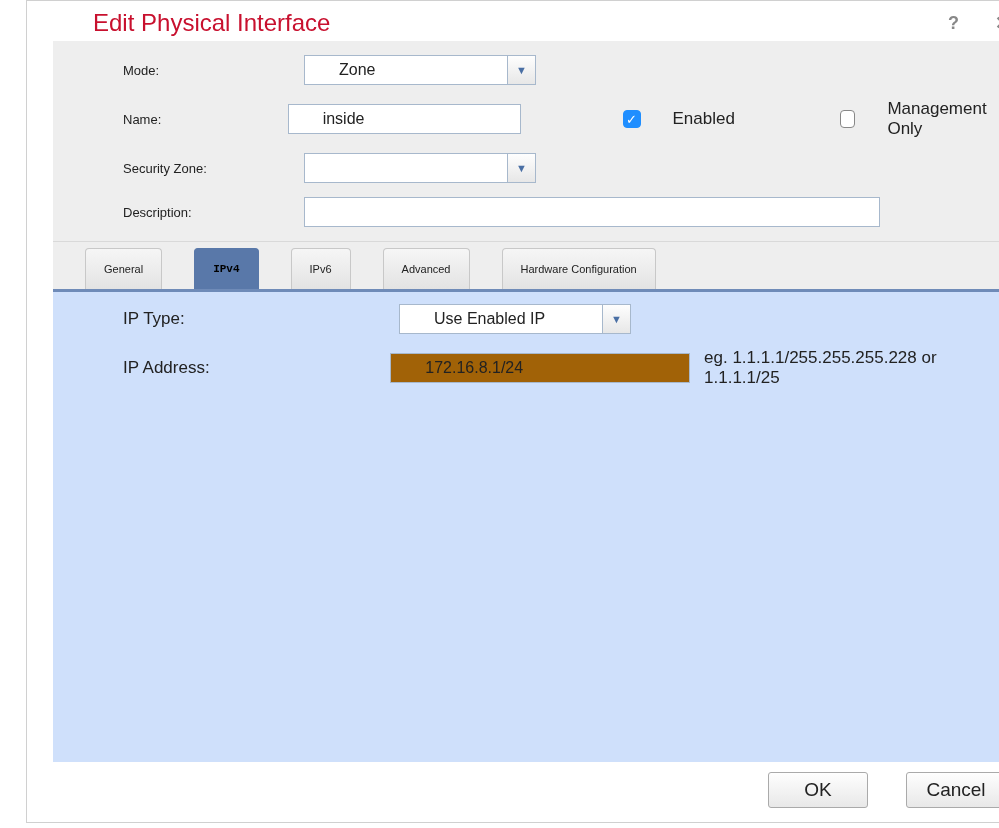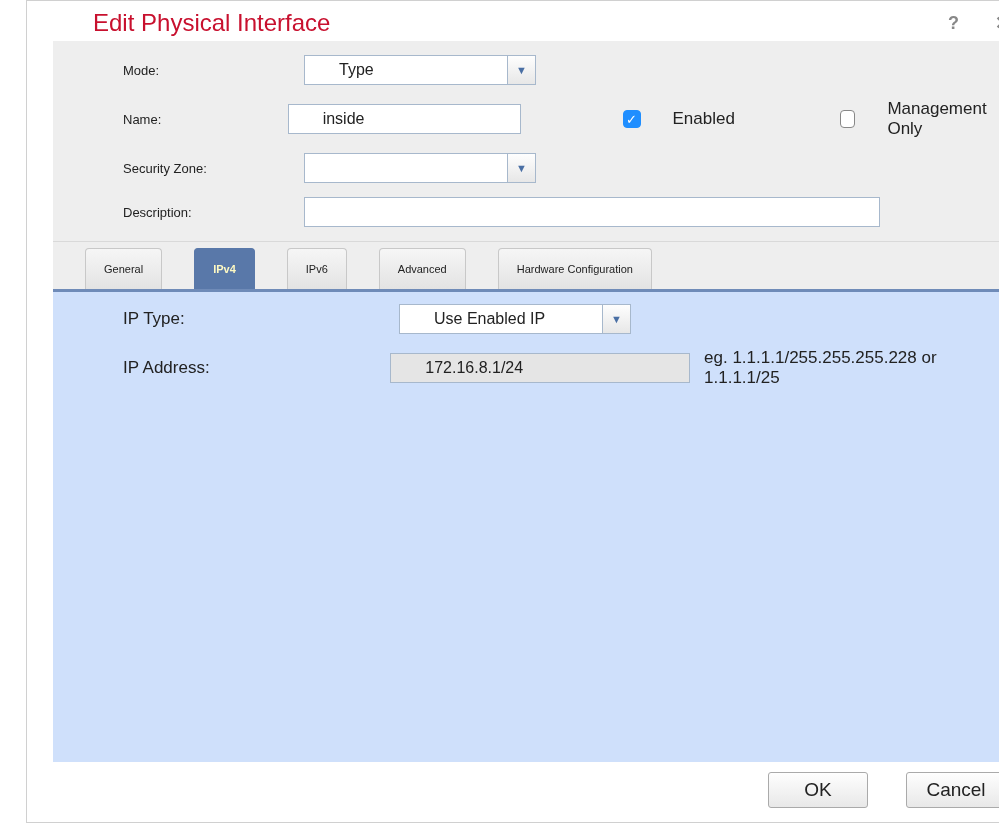--- a/index.html
+++ b/index.html
@@ -86,23 +86,24 @@
     padding: 14px 18px;
     border:1px solid #c8c8c8;
     border-bottom:none;
     background: linear-gradient(#f6f6f6,#e3e3e3);
     border-radius:4px 4px 0 0;
     font-size:11px;
     cursor:pointer;
   }
   .tab.active {
     background: #5978a9;
-    color:#fef9c3;
+    color:#000000;
     font-weight:bold;
     border-color:#5978a9;
+    font-family:Liberation Mono, monospace;
   }
   .tab-panel {
     background:#cfe0fb;
     border-top: none;
     height: 470px;
     padding: 12px 18px;
   }
   .tp-row { display:flex; align-items:center; margin-bottom:14px; }
   .tp-label { width: 250px; font-size:17px; }
   .hint { margin-left: 14px; font-size:17px; }
@@ -112,41 +113,41 @@
     background:#fff;
   }
   .btn {
     min-width:100px; height:36px;
     border:1px solid #aaa; border-radius:3px;
     background: linear-gradient(#fefefe,#e8e8e8);
     font-size:19px;
     display:flex; align-items:center; justify-content:center;
     cursor:pointer;
   }
-  .ipin { width:310px; height:30px; border:1px solid #a7b8cc; background:#e5e5e5; padding:0 8px; display:flex; align-items:center; font-size:16px; }
+  .ipin { width:310px; height:30px; border:1px solid #a7b8cc; background:#a16207; padding:0 8px; display:flex; align-items:center; font-size:16px; }
 </style>
 </head>
 <body>
 
 <div class="dialog">
 
   <div class="titlebar">
     <div class="title">Edit Physical Interface</div>
     <div class="title-actions">
       <span>?</span>
       <span>✕</span>
     </div>
   </div>
 
   <div class="form-area">
 
     <div class="row">
       <div class="label">Mode:</div>
       <div class="combo">
-        <div class="val">Type</div>
+        <div class="val">Zone</div>
         <div class="trig">▼</div>
       </div>
     </div>
 
     <div class="row">
       <div class="label">Name:</div>
       <div class="textin med">
         <span>inside</span>
       </div>
       <div style="width:26px"></div>

